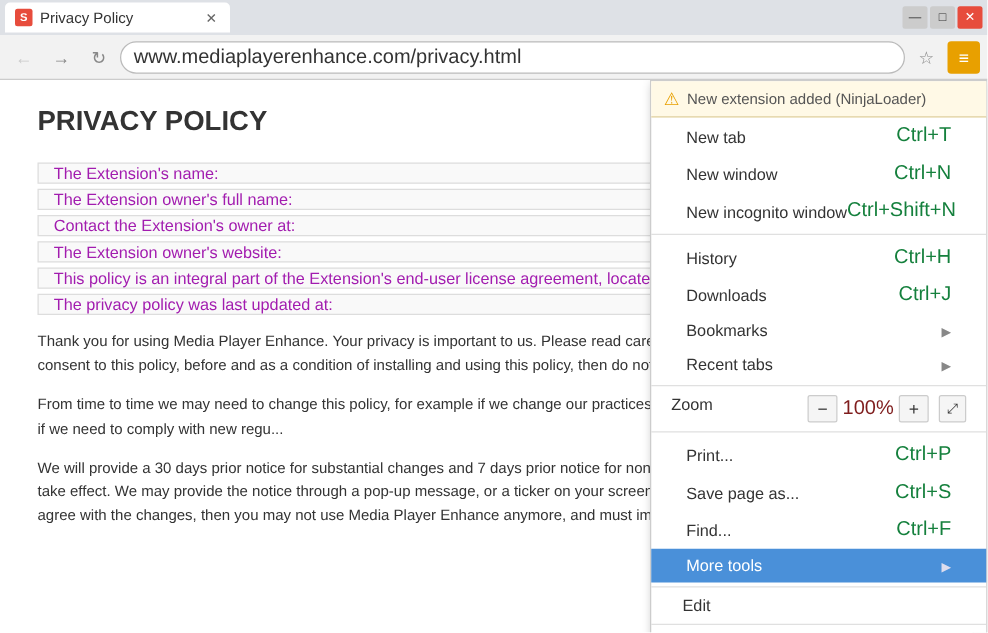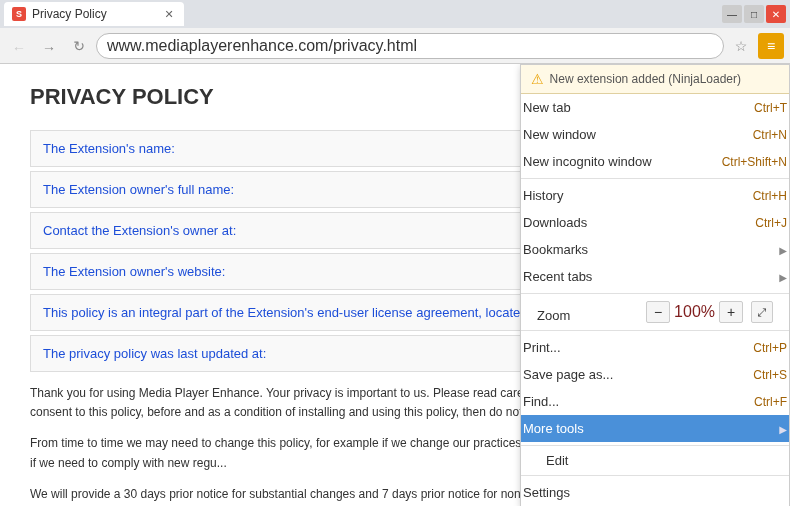--- a/index.html
+++ b/index.html
@@ -115,24 +115,24 @@
     }
     .privacy-title {
       font-size: 22px;
       font-weight: bold;
       color: #333;
       margin-bottom: 20px;
     }
     .form-row {
       border: 1px solid #ddd;
       background: #f9f9f9;
-      padding: 10px 12px;
+      padding: 0 12px;
       margin-bottom: 4px;
       font-size: 13px;
-      color: #1d4ed8;
+      color: #a21caf;
     }
     .page-paragraph {
       font-size: 12px;
       color: #333;
       line-height: 1.6;
       margin-top: 12px;
     }
 
     
     .dropdown-overlay {
@@ -156,41 +156,41 @@
       display: flex;
       align-items: center;
       gap: 6px;
     }
     .notif-icon {
       color: #e8a000;
       font-size: 14px;
     }
 
     .menu-item {
-      padding: 6px 2px;
+      padding: 6px 28px;
       color: #333;
       cursor: pointer;
       display: flex;
       align-items: center;
       justify-content: space-between;
       white-space: nowrap;
     }
     .menu-item.highlighted { background: #4a90d9; color: #fff; align-items: center; }
 
-    .menu-shortcut { color: #a16207; font-size: 12px; }
+    .menu-shortcut { color: #15803d; font-size: 16px; }
 
     .menu-separator {
       height: 1px;
       background: #e0e0e0;
       margin: 3px 0;
     }
 
     .zoom-row {
       display: flex;
-      align-items: flex-end;
+      align-items: flex-start;
       padding: 4px 16px;
       gap: 0;
     }
     .zoom-label { flex: 1; color: #333; font-size: 13px; }
     .zoom-controls {
       display: flex;
       align-items: center;
       gap: 4px;
     }
     .zoom-btn {

